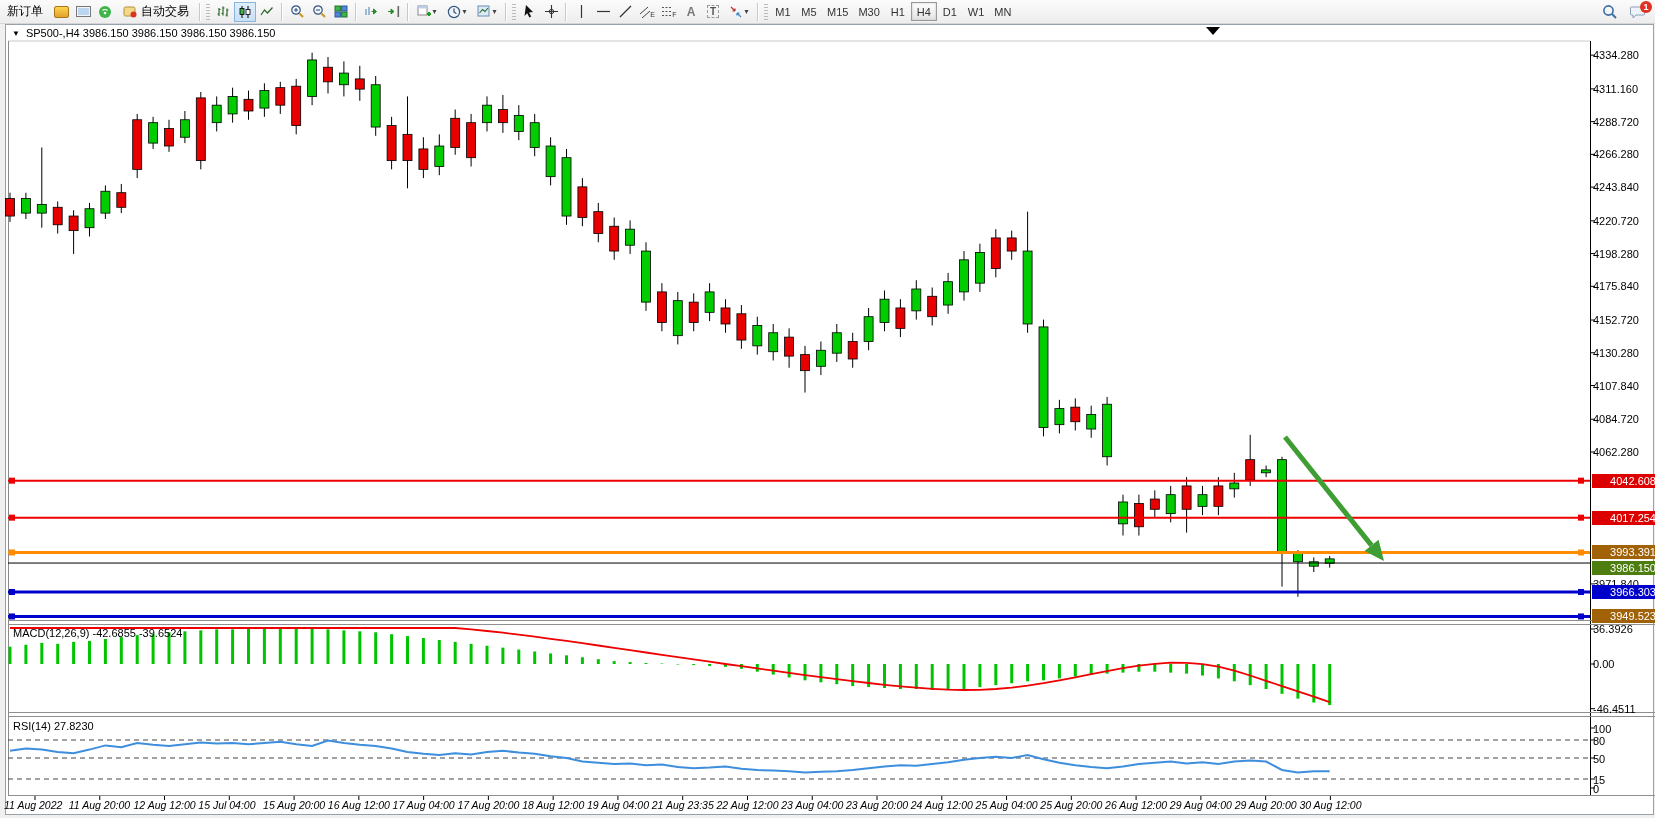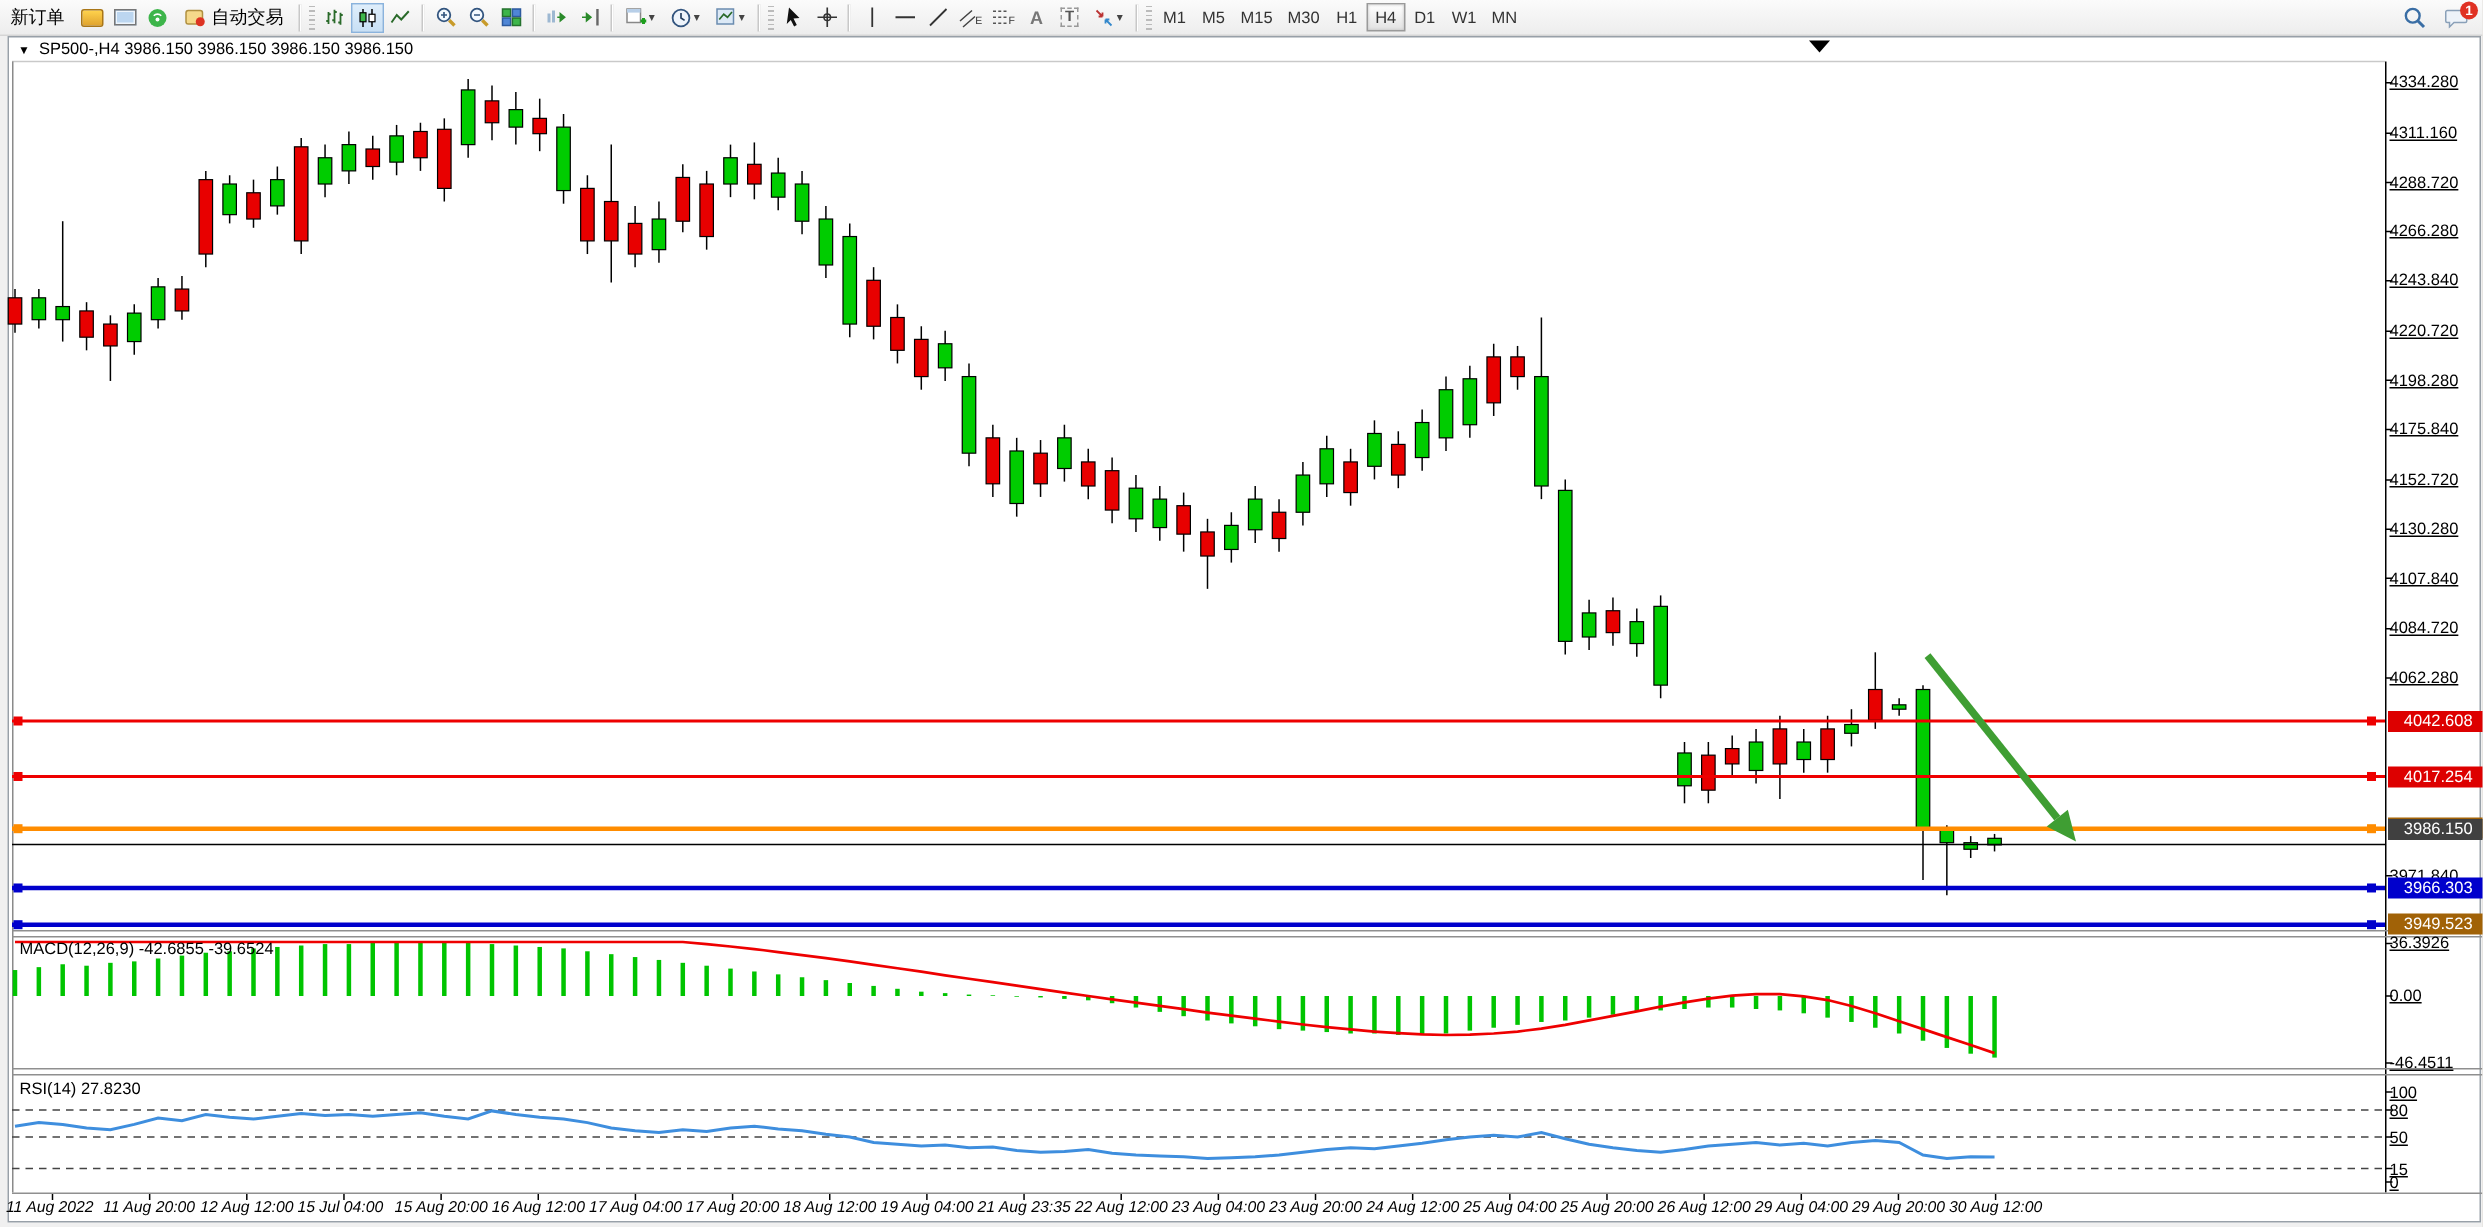--- a/index.html
+++ b/index.html
@@ -24,23 +24,23 @@
   .tfb{min-width:26px;height:19px;border:1px solid transparent;background:none;font-size:11px;color:#333;
        font-family:inherit;padding:0 4px;}
   .tfb.active{border:1px solid #9a9a9a;background:linear-gradient(#ffffff,#e2e2e2);box-shadow:inset 0 0 2px #bbb;}
   
   .chart-window{position:absolute;left:5px;top:24px;width:1649px;height:791px;background:#fff;
                 border:1px solid #98a0a8;box-sizing:border-box;}
   #cv{position:absolute;left:0;top:0;}
   .chart-title{position:absolute;left:12px;top:27px;font-size:11px;color:#000;display:flex;gap:6px;align-items:center;}
   .chart-title .tri{font-size:8px;}
   .ind-label{position:absolute;font-size:11px;color:#000;}
-  .px-lbl{position:absolute;left:1593px;font-size:11px;color:#000;width:60px;text-decoration:underline;}
+  .px-lbl{position:absolute;left:1593px;font-size:11px;color:#000;width:60px;}
   .px-box{position:absolute;left:1592px;width:61px;height:14px;color:#fff;font-size:11px;
-          text-align:center;padding-left:3px;line-height:14px;}
+          text-align:right;padding-left:3px;line-height:14px;}
   .t-lbl{position:absolute;top:799px;font-size:10.5px;color:#000;white-space:nowrap;font-style:italic;}
   
   .ic{display:block;}
   .gold-stack{width:13px;height:10px;background:linear-gradient(#ffd34d,#e0a32e);border:1px solid #a97617;border-radius:2px;}
   .monitor{width:13px;height:9px;border:1px solid #777;background:#bcd6f0;box-shadow:inset 0 0 0 1px #eef5fc;}
   .letterA{font-size:12px;font-weight:bold;color:#777;}
   .letterT{font-size:10px;font-weight:bold;color:#555;border:1px dashed #999;padding:0 2px;}
   .sub{font-size:7px;color:#333;margin-left:-2px;margin-top:6px;}
 </style>
 </head>
@@ -604,21 +604,21 @@
       <div class="px-lbl" style="top:723px">100</div>
       <div class="px-lbl" style="top:735px">80</div>
       <div class="px-lbl" style="top:753px">50</div>
       <div class="px-lbl" style="top:774px">15</div>
       <div class="px-lbl" style="top:783px">0</div>
       <div class="px-box" style="top:473.66727915194315px;background:#dd0000">4042.608</div>
       <div class="px-box" style="top:510.6551943462898px;background:#dd0000">4017.254</div>
       <div class="px-box" style="top:545.4679505300351px;background:#a16207">3993.391</div>
       <div class="px-box" style="top:584.9855275113579px;background:#0000cc">3966.303</div>
       <div class="px-box" style="top:609.4651842503782px;background:#a16207">3949.523</div>
-      <div class="px-box" style="top:546px;background:#404040">3986.150</div>
+      <div class="px-box" style="top:561px;background:#4d7c0f">3986.150</div>
       <div class="t-lbl" style="left:4px">11 Aug 2022</div>
       <div class="t-lbl" style="left:68.77px">11 Aug 20:00</div>
       <div class="t-lbl" style="left:133.54px">12 Aug 12:00</div>
       <div class="t-lbl" style="left:198.31px">15 Jul 04:00</div>
       <div class="t-lbl" style="left:263.08px">15 Aug 20:00</div>
       <div class="t-lbl" style="left:327.84999999999997px">16 Aug 12:00</div>
       <div class="t-lbl" style="left:392.62px">17 Aug 04:00</div>
       <div class="t-lbl" style="left:457.39px">17 Aug 20:00</div>
       <div class="t-lbl" style="left:522.16px">18 Aug 12:00</div>
       <div class="t-lbl" style="left:586.93px">19 Aug 04:00</div>

